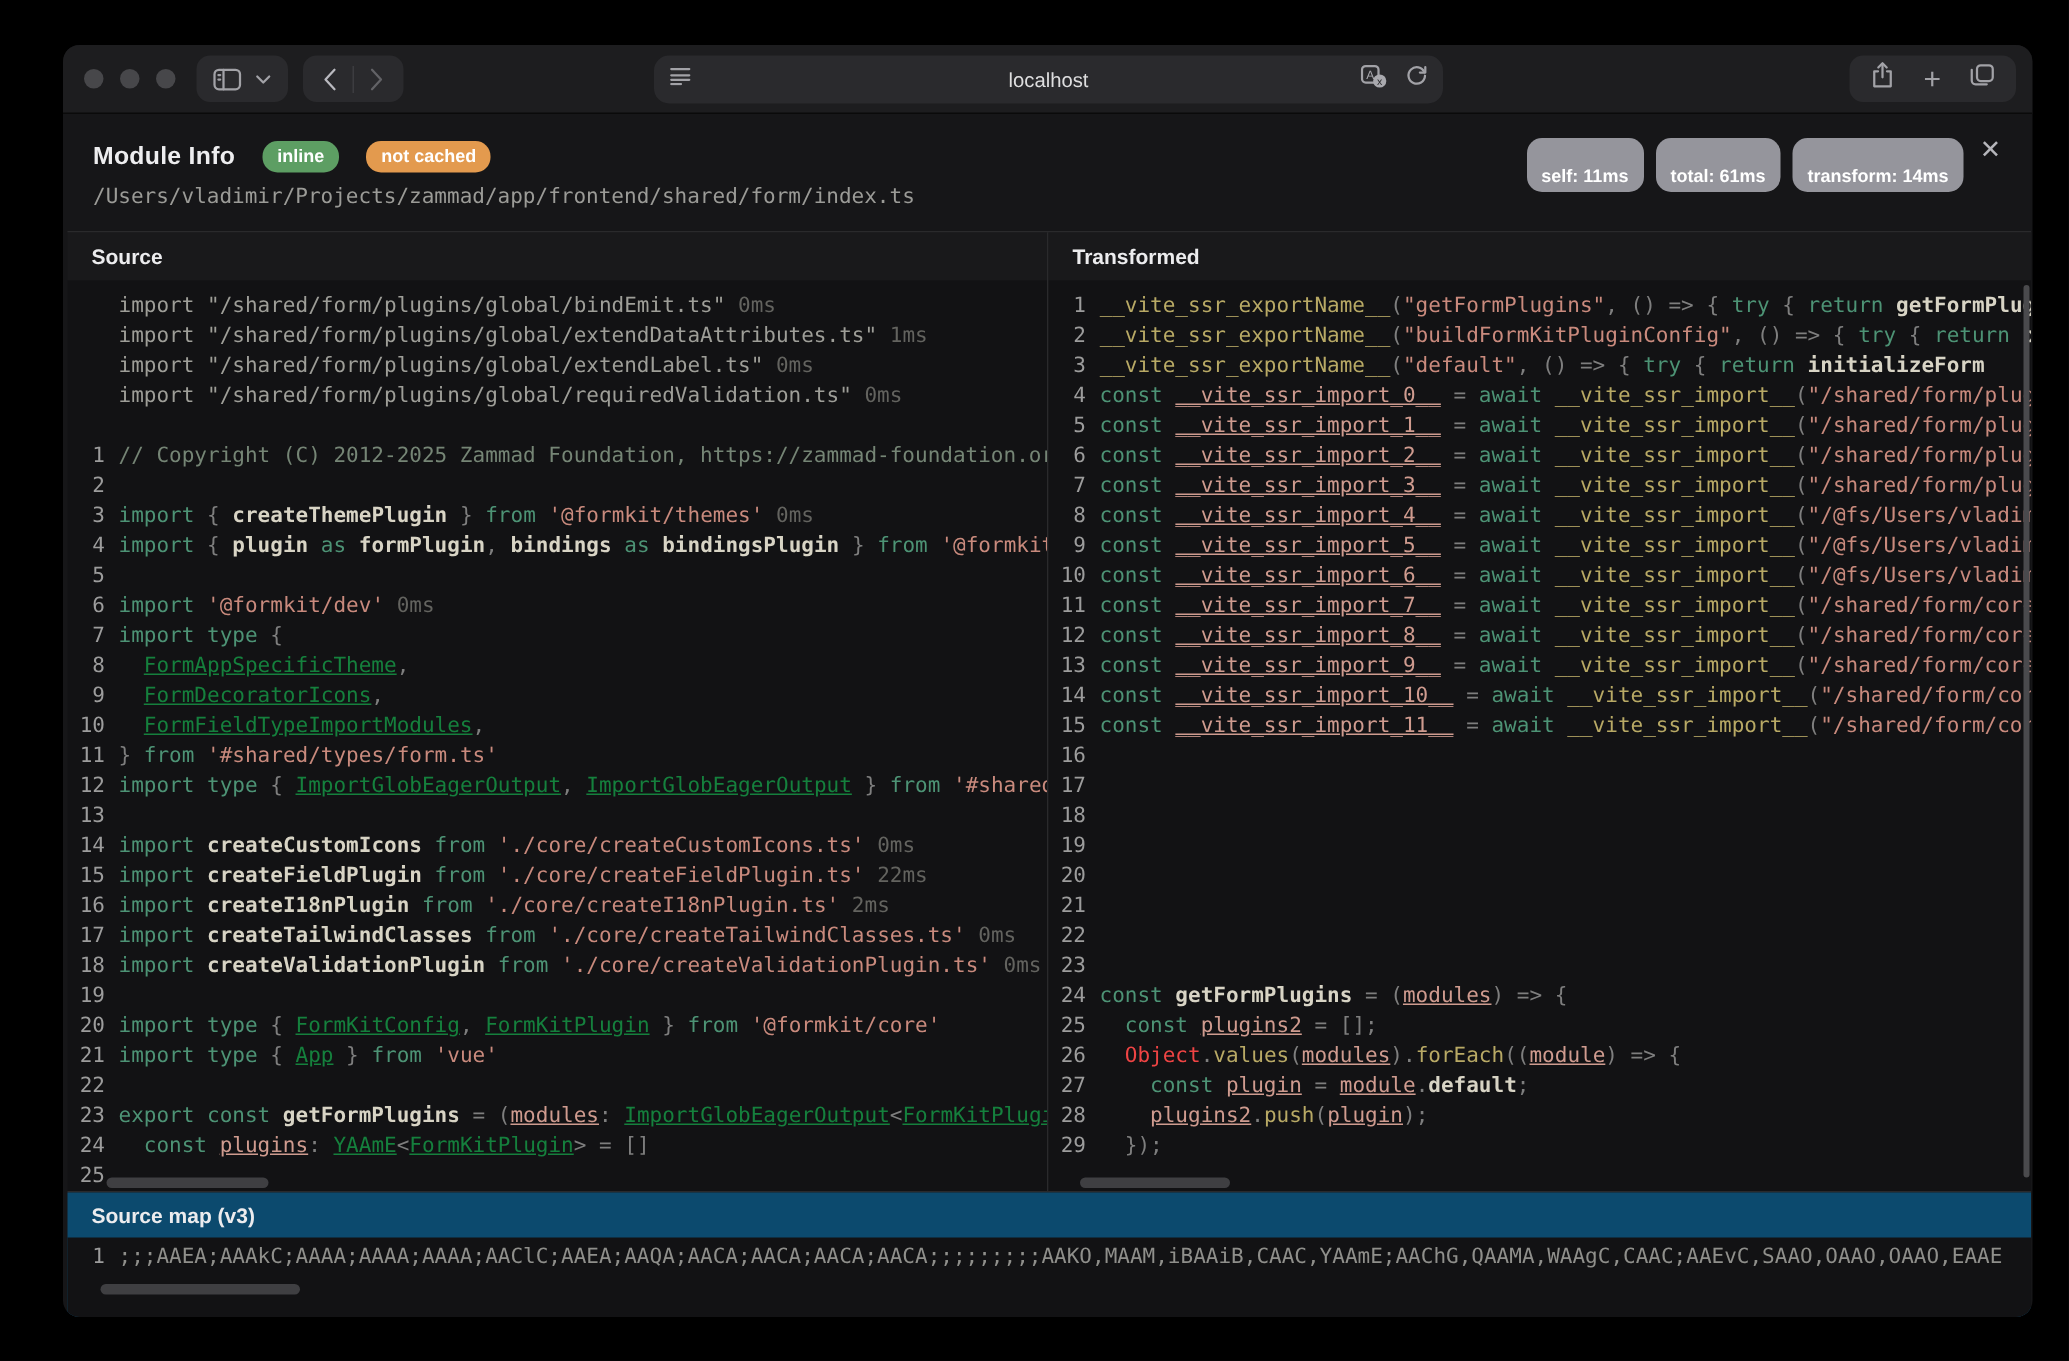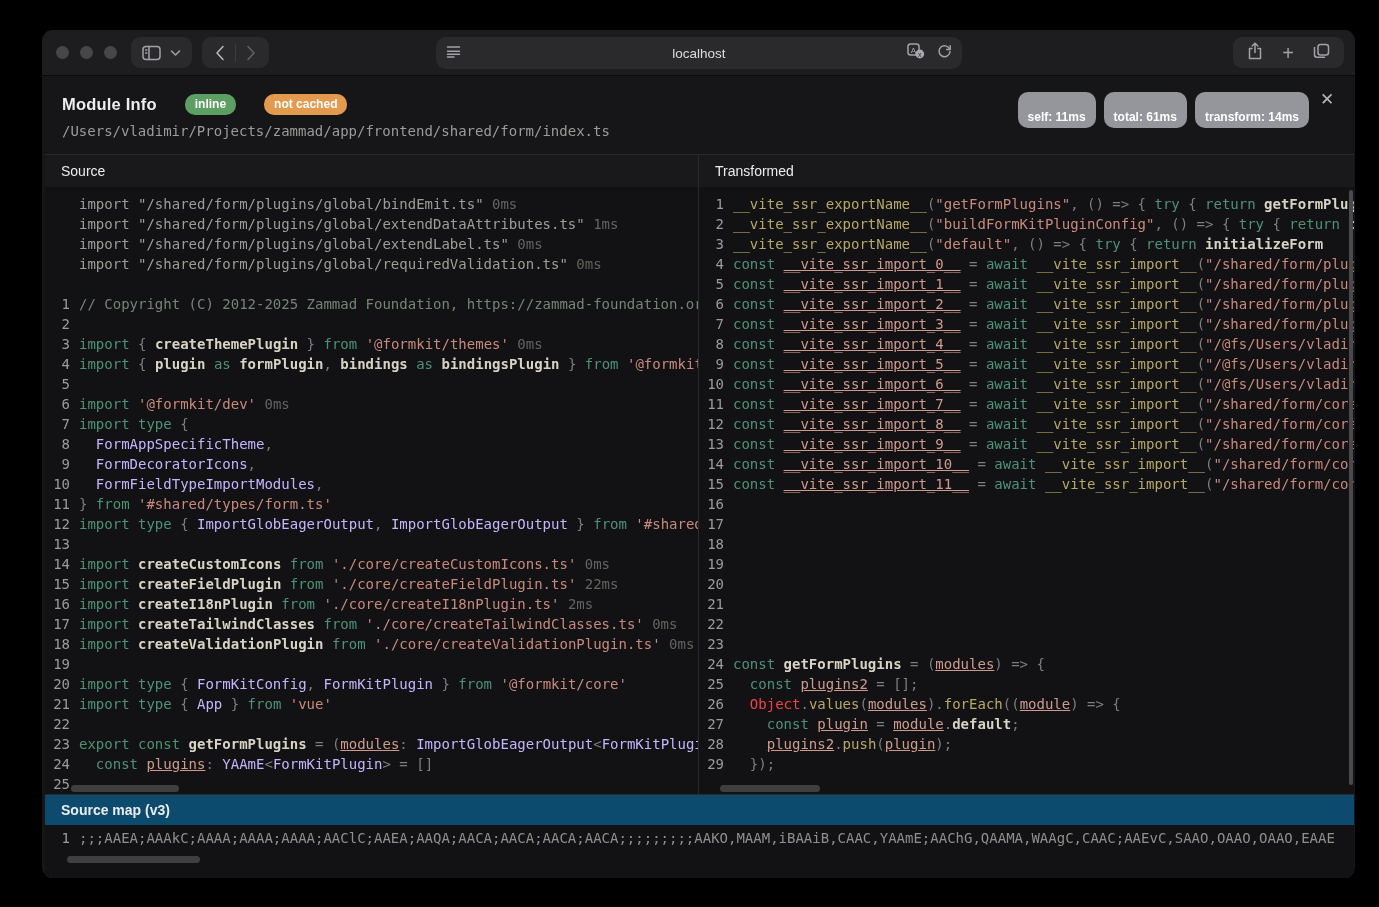--- a/index.html
+++ b/index.html
@@ -20,50 +20,50 @@
   .urlbar { position:absolute; left:394px; top:7px; width:526px; height:32px;
     background:#2a2a2d; border-radius:10px; display:flex; align-items:center; padding:0 10px; }
   .url-text { position:absolute; left:0; right:0; text-align:center; color:#dededf;
     font-size:13.5px; }
   .url-right { position:absolute; right:10px; display:flex; gap:12px; align-items:center; color:#a9a9ae; }
   .right-group { position:absolute; right:11px; top:7px; height:31px; background:#2a2a2d;
     border-radius:9px; display:flex; align-items:center; padding:0 14px; gap:19px; color:#a2a2a7; }
 
   
   .modhdr { position:relative; height:78px; padding:18px 20px 0; }
-  .modhdr-row { display:flex; align-items:center; gap:28px; }
+  .modhdr-row { display:flex; align-items:center; gap:18px; }
   .mod-title { font-size:16.5px; font-weight:700; color:#ededef; letter-spacing:.2px; }
   .badge { font-size:12px; font-weight:700; color:#fff; border-radius:10px; padding:3px 10px 4px; }
   .badge.green { background:#5d9e63; }
   .badge.orange { background:#e39a4e; }
   .timings { position:absolute; right:46px; top:16px; display:flex; gap:8px; }
   .pill { background:#95959c; color:#fff; font-size:12px; font-weight:700;
     border-radius:10px; padding:18px 10px 4px; }
   .close-x { position:absolute; right:16px; top:12px; font-size:17px; color:#b5b5ba;
     width:24px; height:24px; text-align:center; line-height:24px; cursor:default; }
   .file-path { margin-top:8px; font-family:"DejaVu Sans Mono", monospace;
     font-size:14px; color:#9b9b97; }
 
   
   .panels { position:absolute; left:3px; right:1px; top:124px; bottom:83px;
     display:flex; border-top:1px solid #2a2a2c; border-bottom:1px solid #2a2a2c; }
   .panel { display:flex; flex-direction:column; min-width:0; }
   .panel.src { flex:0 0 654px; border-right:1px solid #2a2a2c; }
   .panel.tr  { flex:1; }
-  .panel-h { height:32px; line-height:32px; padding:0 16px; font-size:14px; font-weight:400;
+  .panel-h { height:32px; line-height:32px; padding:0 16px; font-size:14px; font-weight:700;
     color:#ececee; background:#19191b; flex:0 0 32px; }
   .code { flex:1; overflow:hidden; background:#121214; padding-top:7px; position:relative;
     font-family:"DejaVu Sans Mono", monospace; font-size:14px; line-height:20px; }
   .cl { display:flex; height:20px; white-space:pre; }
   .ln { flex:0 0 34px; width:34px; text-align:right; padding-right:9px; color:#9c9c9c; }
   .lc { flex:1; overflow:hidden; white-space:pre; color:#d8d4c5; }
   .tk-k { color:#4d9375; }
   .tk-s { color:#c98a7d; }
   .tk-f { color:#b8a965; }
-  .tk-t { color:#c4b5fd; }
+  .tk-t { color:#15803d;text-decoration:underline; }
   .tk-b { color:#d8d4c5; font-weight:700; }
   .tk-v { color:#cf9b8f;text-decoration:underline; }
   .tk-p { color:#7e7e7e; }
   .tk-c { color:#758575; }
   .tk-m { color:#63635f; }
   .tk-g { color:#9e9e98; }
   .tk-d { color:#ef4444; }
   .hthumb { position:absolute; bottom:2px; height:7px; border-radius:4px; background:#3f3f42; }
   .hthumb.src-t { left:26px; width:108px; }
   .hthumb.tr-t { left:21px; width:100px; }

